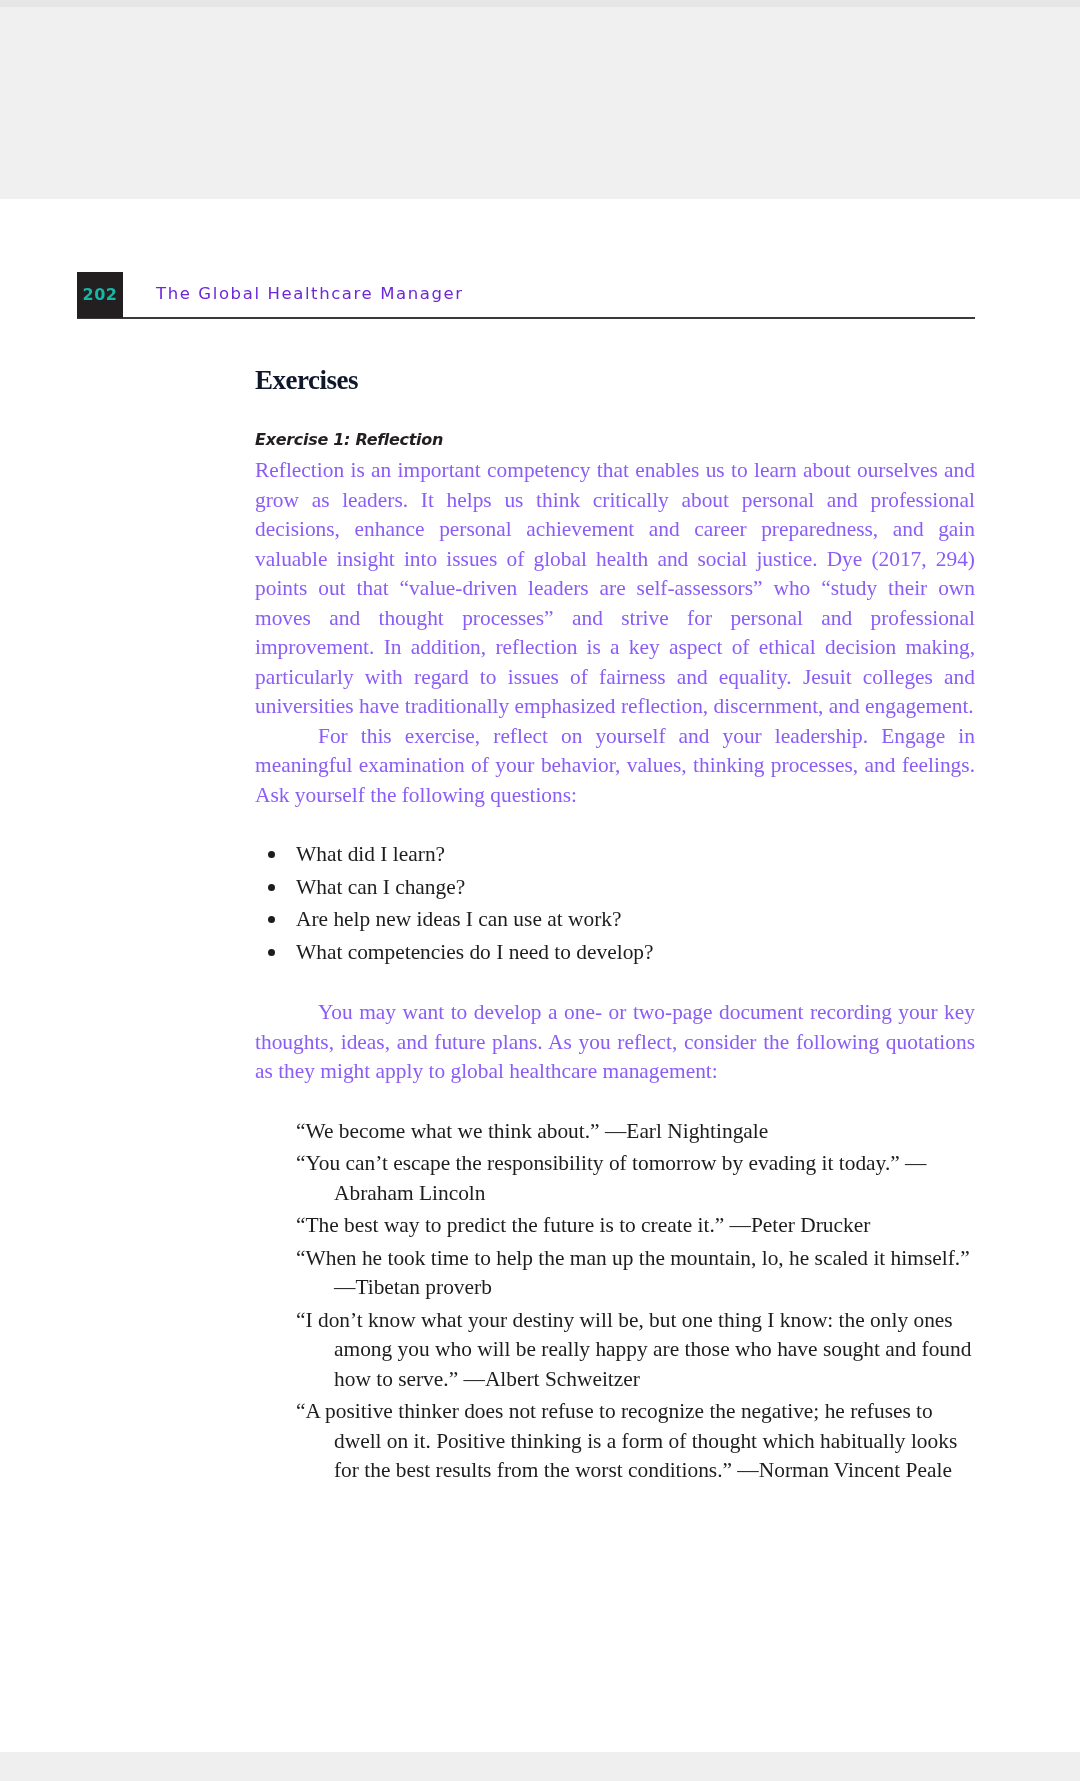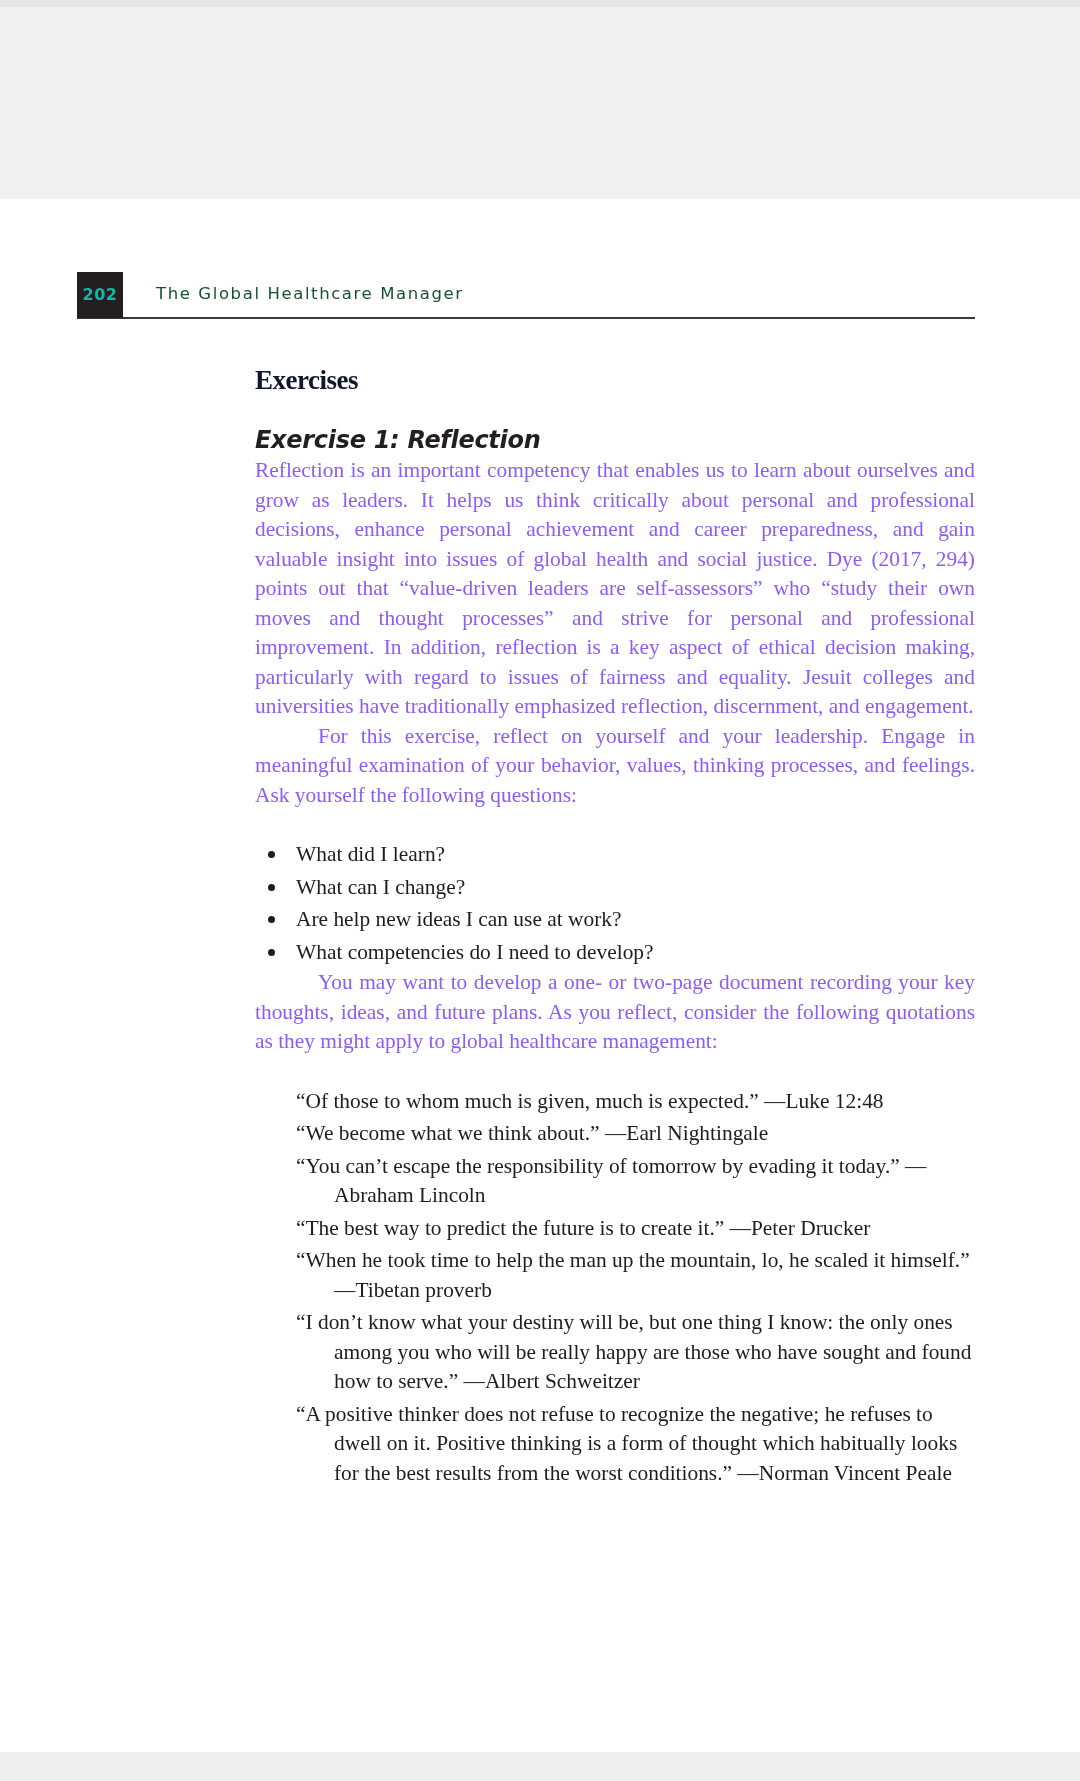--- a/index.html
+++ b/index.html
@@ -34,53 +34,53 @@
     .page-number {
       position: absolute; left: 0; top: 0; width: 46px; height: 46px;
       background: #231f20; color: #14b8a6;
       font-family: "DejaVu Sans", sans-serif; font-weight: bold;
       font-size: 16px; line-height: 46px; text-align: center;
       letter-spacing: 0.5px;
     }
     .book-title {
       position: absolute; left: 79px; top: 12px;
       font-family: "DejaVu Sans", sans-serif; font-size: 16.5px;
-      letter-spacing: 1.6px; color: #14532d;
+      letter-spacing: 1.6px; color: #6d28d9;
     }
     .content {
       position: absolute; left: 255px; top: 360px; width: 720px;
       font-family: "Liberation Serif", serif;
     }
     .h-exercises {
       font-family: Liberation Serif, serif; font-weight: bold;
       font-size: 27px; margin: 0; line-height: 40px; color: #0f172a;
       letter-spacing: -0.5px;
     }
     .h-exercise1 {
       font-family: "DejaVu Sans", sans-serif; font-weight: bold; font-style: italic;
-      font-size: 24px; margin: 24px 0 0 0; line-height: 32px; color: #231f20;
+      font-size: 16px; margin: 24px 0 0 0; line-height: 32px; color: #231f20;
       letter-spacing: -0.3px;
     }
     .body-text {
       font-size: 21.4px; line-height: 29.5px; margin: 0;
       text-align: justify; color: #8b5cf6;
     }
     .body-text.indent { text-indent: 63px; }
     .bullets {
       list-style: none; margin: 28px 0 0 0; padding: 0;
     }
     .bullets li {
       position: relative; padding-left: 41px;
       font-size: 21.4px; line-height: 32.6px;
     }
     .bullets li .dot {
       position: absolute; left: 13px; top: 13px; width: 7px; height: 7px;
       border-radius: 50%; background: #1e1c1c;
     }
-    .p-you { }
+    .p-you { margin-top: 30px; }
     .quotes { margin: 30px 0 0 41px; padding: 0; list-style: none; }
     .quotes li {
       font-size: 21.4px; line-height: 29.5px; margin-bottom: 3px;
       padding-left: 38px; text-indent: -38px;
     }
   </style>
 </head>
 <body>
 
 <div class="top-band">
@@ -103,21 +103,20 @@
   <ul class="bullets">
     <li><span class="dot"></span><span>What did I learn?</span></li>
     <li><span class="dot"></span><span>What can I change?</span></li>
     <li><span class="dot"></span><span>Are help new ideas I can use at work?</span></li>
     <li><span class="dot"></span><span>What competencies do I need to develop?</span></li>
   </ul>
 
   <p class="body-text indent p-you">You may want to develop a one- or two-page document recording your key thoughts, ideas, and future plans. As you reflect, consider the following quotations as they might apply to global healthcare management:</p>
 
   <ul class="quotes">
-    <li>“Of those to whom much is given, much is expected.” —Luke 12:48</li>
     <li>“We become what we think about.” —Earl Nightingale</li>
     <li>“You can’t escape the responsibility of tomorrow by evading it today.” —Abraham Lincoln</li>
     <li>“The best way to predict the future is to create it.” —Peter Drucker</li>
     <li>“When he took time to help the man up the mountain, lo, he scaled it himself.” —Tibetan proverb</li>
     <li>“I don’t know what your destiny will be, but one thing I know: the only ones among you who will be really happy are those who have sought and found how to serve.” —Albert Schweitzer</li>
     <li>“A positive thinker does not refuse to recognize the negative; he refuses to dwell on it. Positive thinking is a form of thought which habitually looks for the best results from the worst conditions.” —Norman Vincent Peale</li>
   </ul>
 </div>
 
 </body></html>

